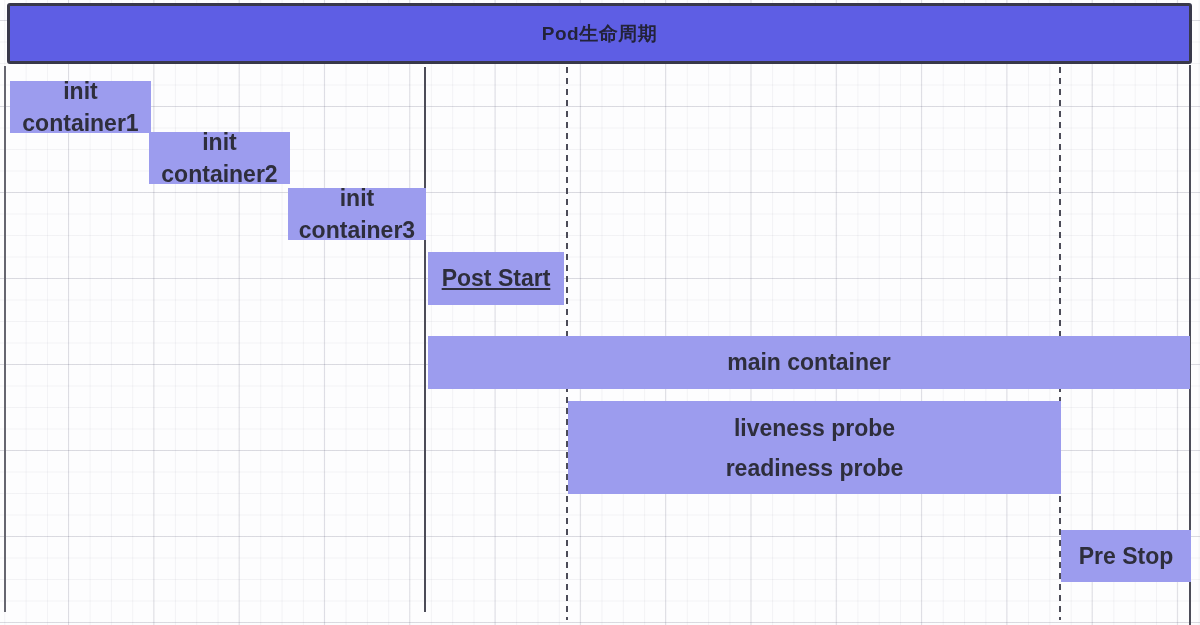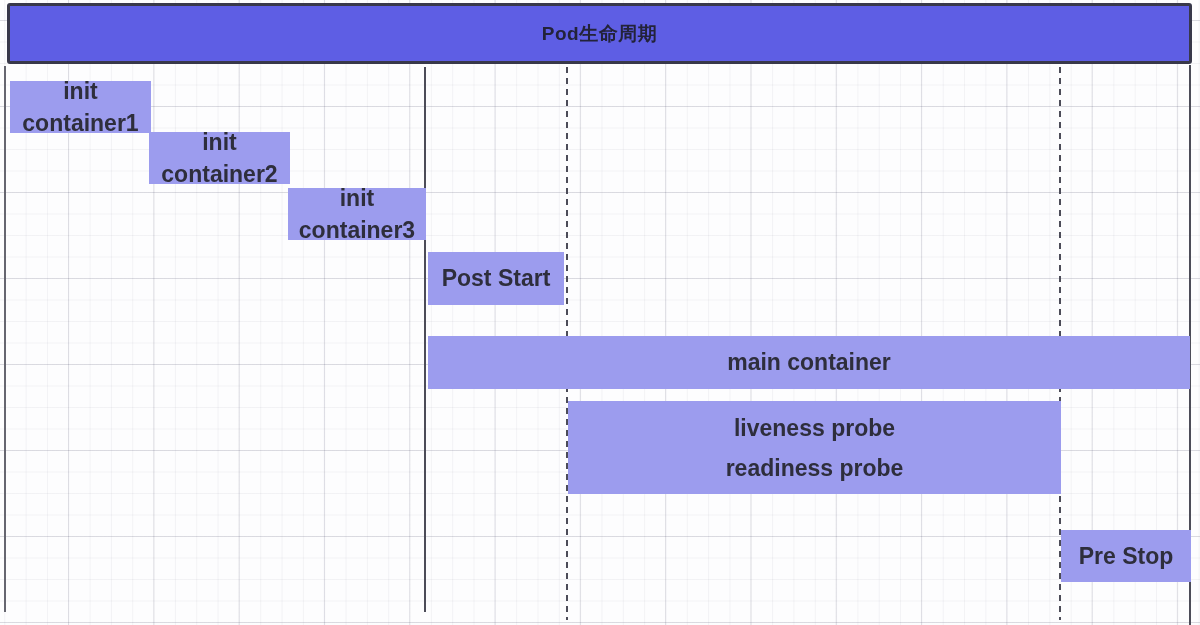--- a/index.html
+++ b/index.html
@@ -82,19 +82,19 @@
   <div class="vline dashed" style="left:566px;  top:67px; height:553px;"></div>
   <div class="vline dashed" style="left:1059px; top:67px; height:553px;"></div>
   <div class="vline solid" style="left:1189px; top:65px; height:560px;"></div>
 
   <div class="bar" style="left:10px;   top:81px;  width:141px; height:52px;">init
 container1</div>
   <div class="bar" style="left:149px;  top:132px; width:141px; height:52px;">init
 container2</div>
   <div class="bar" style="left:288px;  top:188px; width:138px; height:52px;">init
 container3</div>
-  <div class="bar" style="left:428px;  top:252px; width:136px; height:53px;">Post Start</div>
+  <div class="bar" style="left:428px;  top:252px; width:136px; height:53px;text-decoration:underline;">Post Start</div>
   <div class="bar" style="left:428px;  top:336px; width:762px; height:53px;">main container</div>
   <div class="bar" style="left:568px;  top:401px; width:493px; height:54px;">liveness probe</div>
   <div class="bar" style="left:568px;  top:442px; width:493px; height:52px;">readiness probe</div>
   <div class="bar" style="left:1061px; top:530px; width:130px; height:52px;">Pre Stop</div>
 
 </div>
 
 </body></html>

